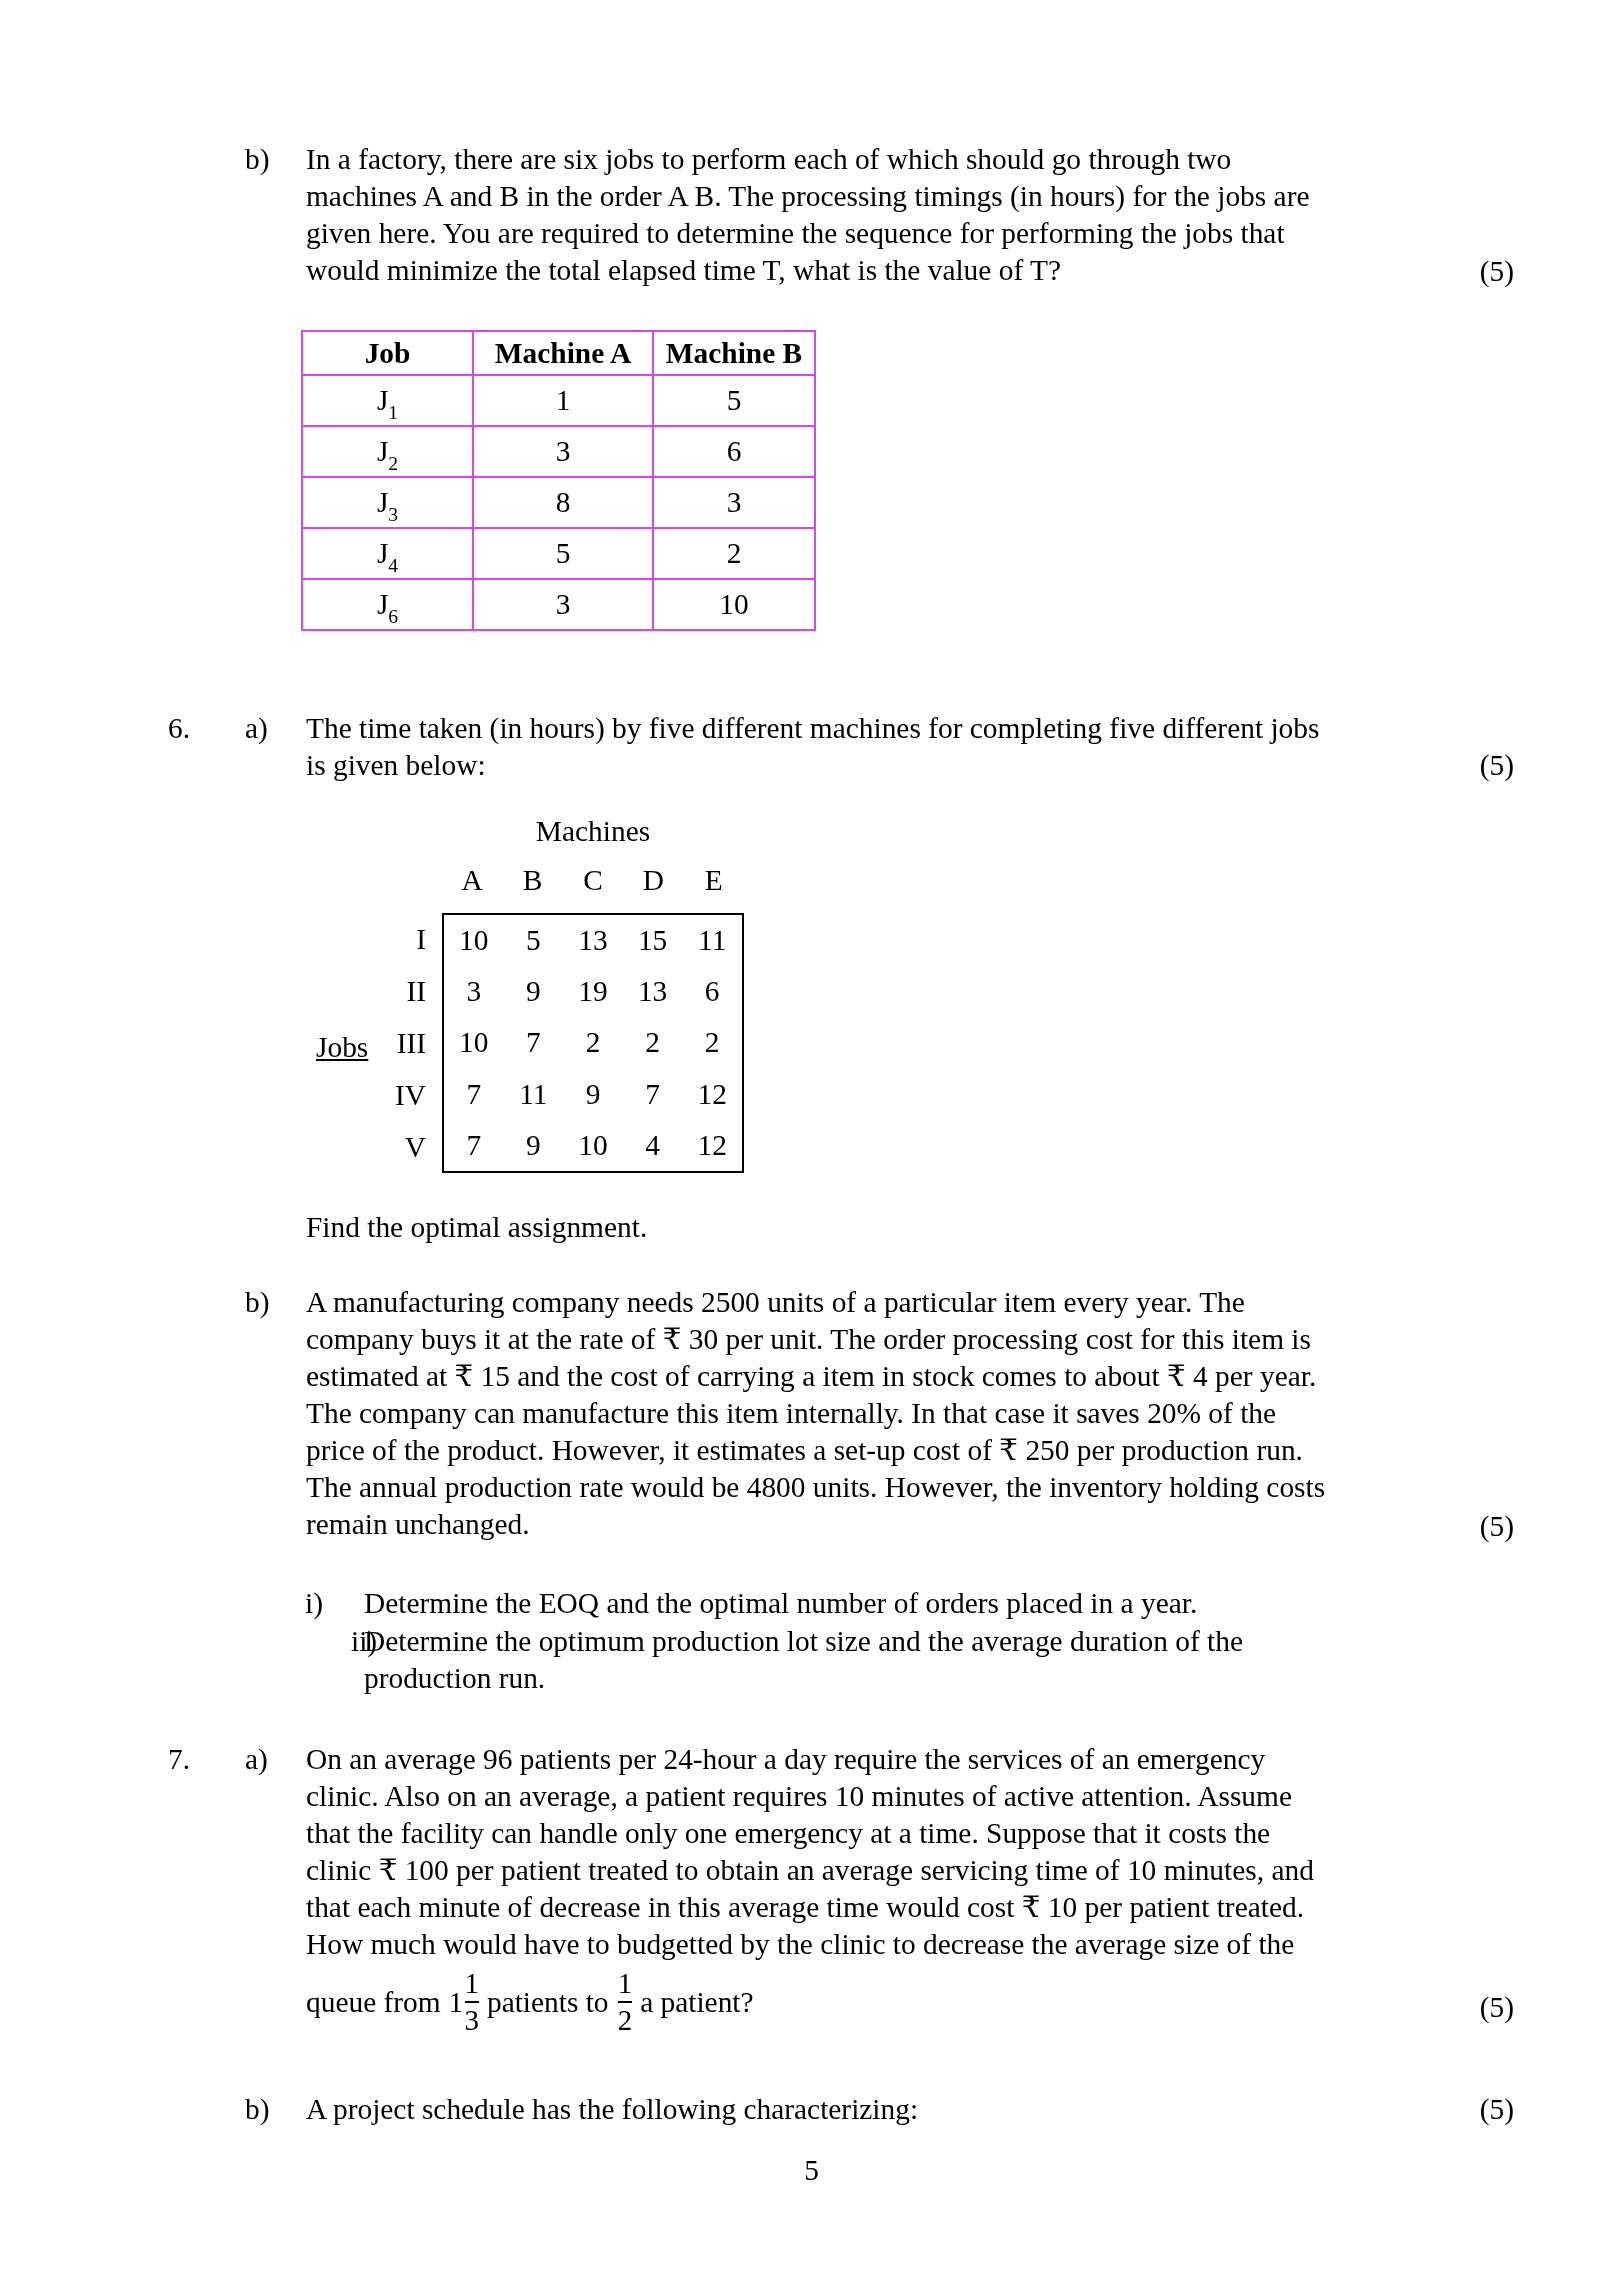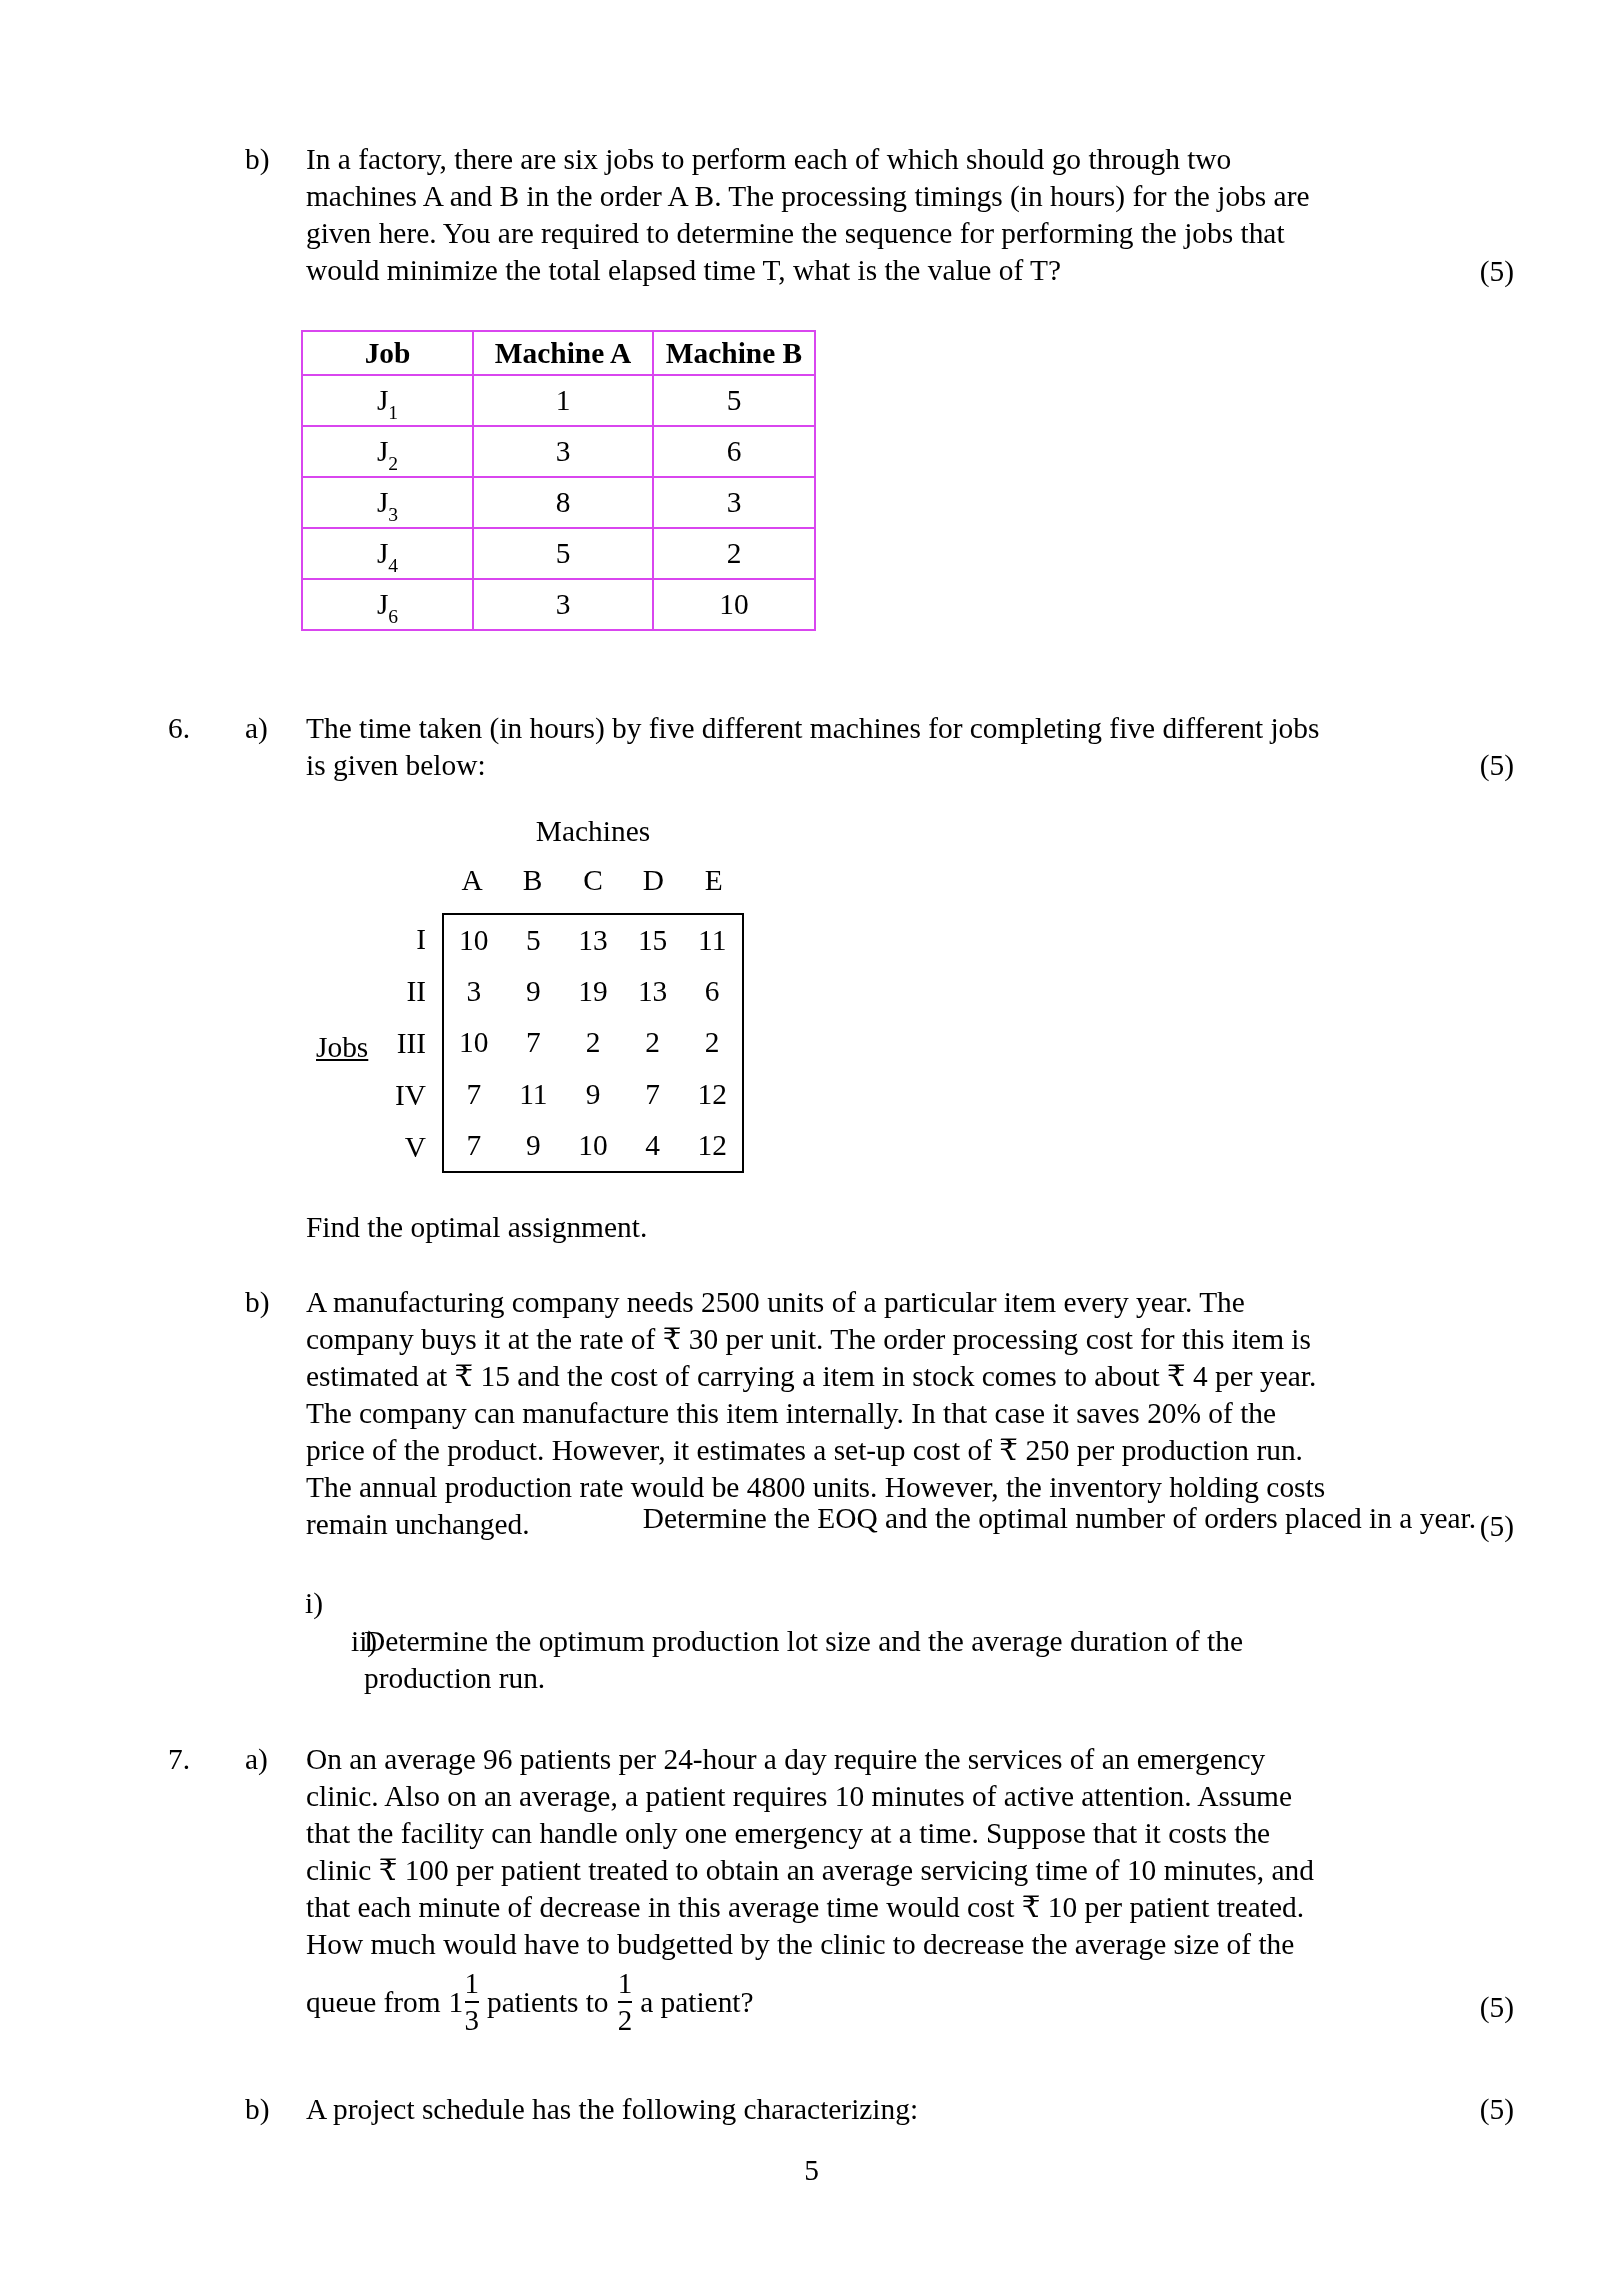--- a/index.html
+++ b/index.html
@@ -218,21 +218,21 @@
   <div class="abs para" style="left:306px; top:1284px;">A manufacturing company needs 2500 units of a particular item every year. The
 company buys it at the rate of ₹ 30 per unit. The order processing cost for this item is
 estimated at ₹ 15 and the cost of carrying a item in stock comes to about ₹ 4 per year.
 The company can manufacture this item internally. In that case it saves 20% of the
 price of the product. However, it estimates a set-up cost of ₹ 250 per production run.
 The annual production rate would be 4800 units. However, the inventory holding costs
 remain unchanged.</div>
   <div class="abs marks" style="top:1508px;">(5)</div>
 
   <div class="abs sublabel" style="top:1585px;">i)</div>
-  <div class="abs para subtext" style="top:1500px;text-align:right;">Determine the EOQ and the optimal number of orders placed in a year.</div>
+  <div class="abs para subtext" style="top:1585px;">Determine the EOQ and the optimal number of orders placed in a year.</div>
   <div class="abs sublabel" style="top:1623px;margin-left:46px;">ii)</div>
   <div class="abs para subtext" style="top:1623px;">Determine the optimum production lot size and the average duration of the
 production run.</div>
 
   <div class="abs qnum" style="left:168px; top:1741px;">7.</div>
   <div class="abs plabel" style="left:245px; top:1741px;">a)</div>
   <div class="abs para" style="left:306px; top:1741px;">On an average 96 patients per 24-hour a day require the services of an emergency
 clinic. Also on an average, a patient requires 10 minutes of active attention. Assume
 that the facility can handle only one emergency at a time. Suppose that it costs the
 clinic ₹ 100 per patient treated to obtain an average servicing time of 10 minutes, and

